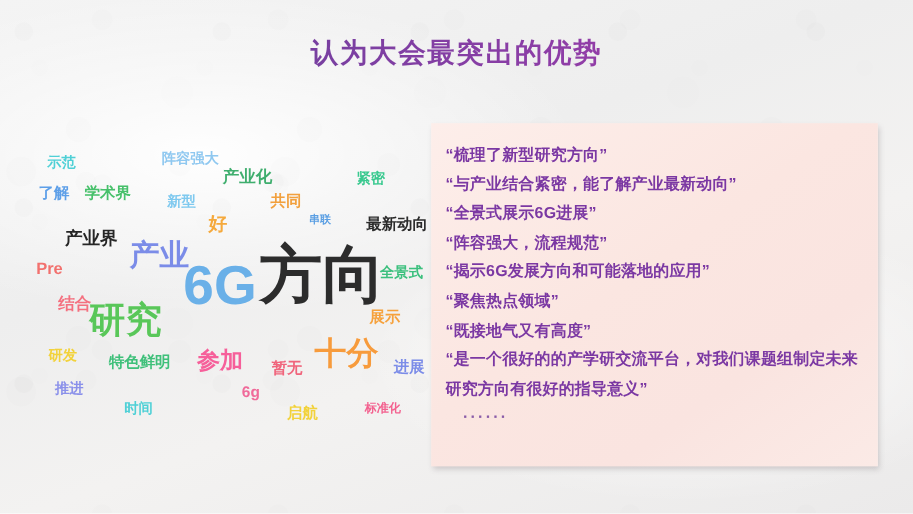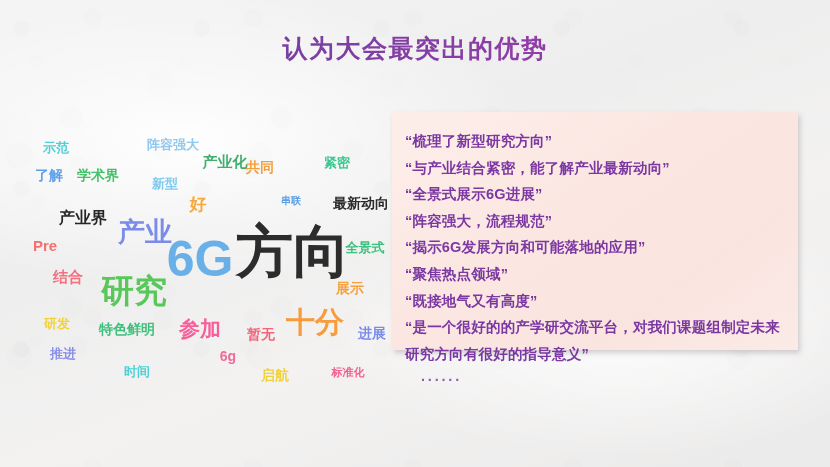--- a/index.html
+++ b/index.html
@@ -75,21 +75,21 @@
     transform: translate(-50%, -50%);
     font-family: "Liberation Sans", "DejaVu Sans", sans-serif;
   }
 
   
   #quote-panel {
     position: absolute;
     left: 392px;
     top: 112px;
     width: 406px;
-    height: 238px;
+    height: 312px;
     background: linear-gradient(145deg, #fdeeea 0%, #fbe6e1 45%, #fae4e0 72%, #fbeae6 100%);
     box-shadow: 2px 3px 5px rgba(120,110,115,0.30);
   }
   #quote-list {
     position: absolute;
     left: 13px;
     top: 16px;
     right: 8px;
   }
   .quote-line {
@@ -117,42 +117,42 @@
 
   <div id="title">认为大会最突出的优势</div>
 
   <div id="wordcloud">
       <span class="word" style="left: 46px; top: 22px; font-size: 13px; color: rgb(79, 208, 214);">示范</span>
       <span class="word" style="left: 135px; top: 19px; font-size: 13px; color: rgb(143, 200, 240); margin-left: 28px;">阵容强大</span>
       <span class="word" style="left: 215px; top: 36px; font-size: 15px; color: rgb(63, 174, 110);">产业化</span>
       <span class="word" style="left: 39px; top: 50px; font-size: 14px; color: rgb(93, 159, 232);">了解</span>
       <span class="word" style="left: 88px; top: 50px; font-size: 14px; color: rgb(70, 192, 106);">学术界</span>
       <span class="word" style="left: 155px; top: 58px; font-size: 13px; color: rgb(127, 201, 239);">新型</span>
-      <span class="word" style="left: 250px; top: 42px; font-size: 14px; color: rgb(242, 160, 61);">共同</span>
+      <span class="word" style="left: 250px; top: 57px; font-size: 14px; color: rgb(242, 160, 61);">共同</span>
       <span class="word" style="left: 327px; top: 37px; font-size: 13px; color: rgb(57, 201, 143);">紧密</span>
       <span class="word" style="left: 281px; top: 76px; font-size: 10px; color: rgb(91, 159, 227);">串联</span>
       <span class="word" style="left: 351px; top: 78px; font-size: 14px; color: rgb(43, 43, 43);">最新动向</span>
       <span class="word" style="left: 188px; top: 79px; font-size: 17px; color: rgb(245, 169, 60);">好</span>
       <span class="word" style="left: 73px; top: 93px; font-size: 16px; color: rgb(38, 38, 38);">产业界</span>
       <span class="word" style="left: 135px; top: 107px; font-size: 27px; color: rgb(123, 140, 232);">产业</span>
       <span class="word" style="left: 35px; top: 120px; font-size: 15px; color: rgb(242, 113, 110);">Pre</span>
       <span class="word" style="left: 190px; top: 134px; font-size: 50px; color: rgb(106, 176, 232);">6G</span>
       <span class="word" style="left: 283px; top: 126px; font-size: 57px; color: rgb(44, 44, 44);">方向</span>
       <span class="word" style="left: 355px; top: 122px; font-size: 13px; color: rgb(60, 192, 126);">全景式</span>
       <span class="word" style="left: 58px; top: 151px; font-size: 15px; color: rgb(244, 112, 127);">结合</span>
-      <span class="word" style="left: 104px; top: 165px; font-size: 33px; color: rgb(89, 199, 89); margin-left: 20px;">研究</span>
+      <span class="word" style="left: 104px; top: 165px; font-size: 33px; color: rgb(89, 199, 89);">研究</span>
       <span class="word" style="left: 340px; top: 163px; font-size: 14px; color: rgb(246, 161, 59);">展示</span>
       <span class="word" style="left: 47px; top: 198px; font-size: 13px; color: rgb(242, 210, 59);">研发</span>
       <span class="word" style="left: 117px; top: 204px; font-size: 14px; color: rgb(63, 192, 122);">特色鲜明</span>
       <span class="word" style="left: 190px; top: 203px; font-size: 21px; color: rgb(246, 95, 154);">参加</span>
       <span class="word" style="left: 251px; top: 209px; font-size: 14px; color: rgb(240, 101, 124);">暂无</span>
       <span class="word" style="left: 305px; top: 197px; font-size: 29px; color: rgb(247, 155, 60);">十分</span>
       <span class="word" style="left: 362px; top: 208px; font-size: 14px; color: rgb(123, 140, 232);">进展</span>
       <span class="word" style="left: 53px; top: 228px; font-size: 13px; color: rgb(138, 144, 234);">推进</span>
-      <span class="word" style="left: 116px; top: 246px; font-size: 13px; color: rgb(79, 208, 214); margin-left: 11px;">时间</span>
+      <span class="word" style="left: 116px; top: 246px; font-size: 13px; color: rgb(79, 208, 214);">时间</span>
       <span class="word" style="left: 218px; top: 231px; font-size: 14px; color: rgb(240, 106, 154);">6g</span>
       <span class="word" style="left: 265px; top: 250px; font-size: 14px; color: rgb(242, 210, 59);">启航</span>
       <span class="word" style="left: 338px; top: 247px; font-size: 11px; color: rgb(243, 97, 143);">标准化</span>
     </div>
 
   <div id="quote-panel">
     <div id="quote-list">
         <div class="quote-line">“梳理了新型研究方向”</div>
         <div class="quote-line">“与产业结合紧密，能了解产业最新动向”</div>
         <div class="quote-line">“全景式展示6G进展”</div>

